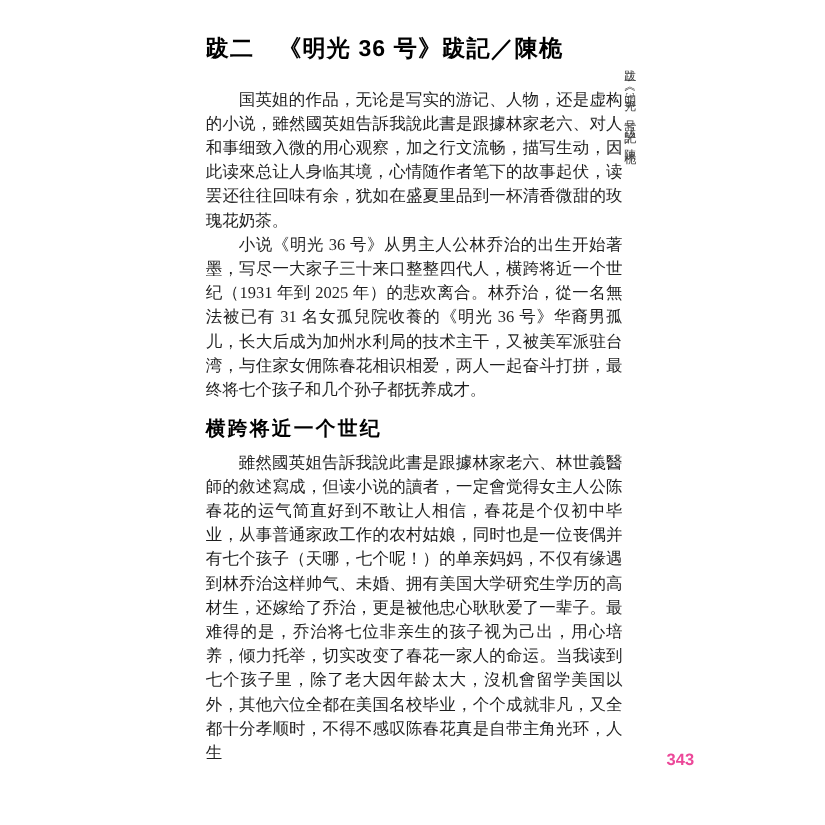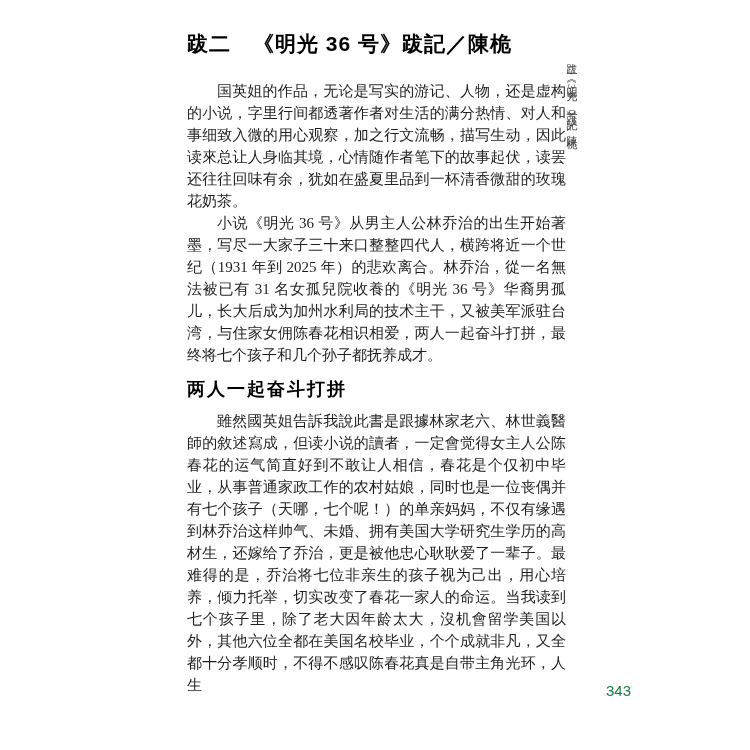--- a/index.html
+++ b/index.html
@@ -62,37 +62,37 @@
     font-weight: bold;
     letter-spacing: 2px;
     color: #000000;
     font-family: "Liberation Sans", "DejaVu Sans", sans-serif;
   }
   .page-number {
     position: absolute;
     left: 566px;
     top: 682px;
     font-size: 15px;
-    font-weight: normal;
-    color: #15803d;
+    font-weight: bold;
+    color: #ec4899;
     font-family: "Liberation Sans", "DejaVu Sans", sans-serif;
     padding-left: 40px;
   }
 </style>
 </head>
 <body>
 
 <div class="page">
 
   <h1 class="title">跋二　《明光 36 号》跋記／陳桅</h1>
 
   <div class="side-header">跋二　《明光36号》跋記／陳桅</div>
 
   <div class="body-col">
-    <p>国英姐的作品，无论是写实的游记、人物，还是虚构的小说，字里行间都透著作者对生活的满分热情、对人和事细致入微的用心观察，加之行文流畅，描写生动，因此读來总让人身临其境，心情随作者笔下的故事起伏，读罢还往往回味有余，犹如在盛夏里品到一杯清香微甜的玫瑰花奶茶。</p>
+    <p>国英姐的作品，无论是写实的游记、人物，还是虚构的小说，雖然國英姐告訴我說此書是跟據林家老六、对人和事细致入微的用心观察，加之行文流畅，描写生动，因此读來总让人身临其境，心情随作者笔下的故事起伏，读罢还往往回味有余，犹如在盛夏里品到一杯清香微甜的玫瑰花奶茶。</p>
     <p>小说《明光 36 号》从男主人公林乔治的出生开始著墨，写尽一大家子三十来口整整四代人，横跨将近一个世纪（1931 年到 2025 年）的悲欢离合。林乔治，從一名無法被已有 31 名女孤兒院收養的《明光 36 号》华裔男孤儿，长大后成为加州水利局的技术主干，又被美军派驻台湾，与住家女佣陈春花相识相爱，两人一起奋斗打拼，最终将七个孩子和几个孙子都抚养成才。</p>
-    <h2 class="section-heading">两人一起奋斗打拼</h2>
+    <h2 class="section-heading">横跨将近一个世纪</h2>
     <p>雖然國英姐告訴我說此書是跟據林家老六、林世義醫師的敘述寫成，但读小说的讀者，一定會觉得女主人公陈春花的运气简直好到不敢让人相信，春花是个仅初中毕业，从事普通家政工作的农村姑娘，同时也是一位丧偶并有七个孩子（天哪，七个呢！）的单亲妈妈，不仅有缘遇到林乔治这样帅气、未婚、拥有美国大学研究生学历的高材生，还嫁给了乔治，更是被他忠心耿耿爱了一辈子。最难得的是，乔治将七位非亲生的孩子视为己出，用心培养，倾力托举，切实改变了春花一家人的命运。当我读到七个孩子里，除了老大因年龄太大，沒机會留学美国以外，其他六位全都在美国名校毕业，个个成就非凡，又全都十分孝顺时，不得不感叹陈春花真是自带主角光环，人生</p>
   </div>
 
   <div class="page-number">343</div>
 
 </div>
 
 </body></html>

